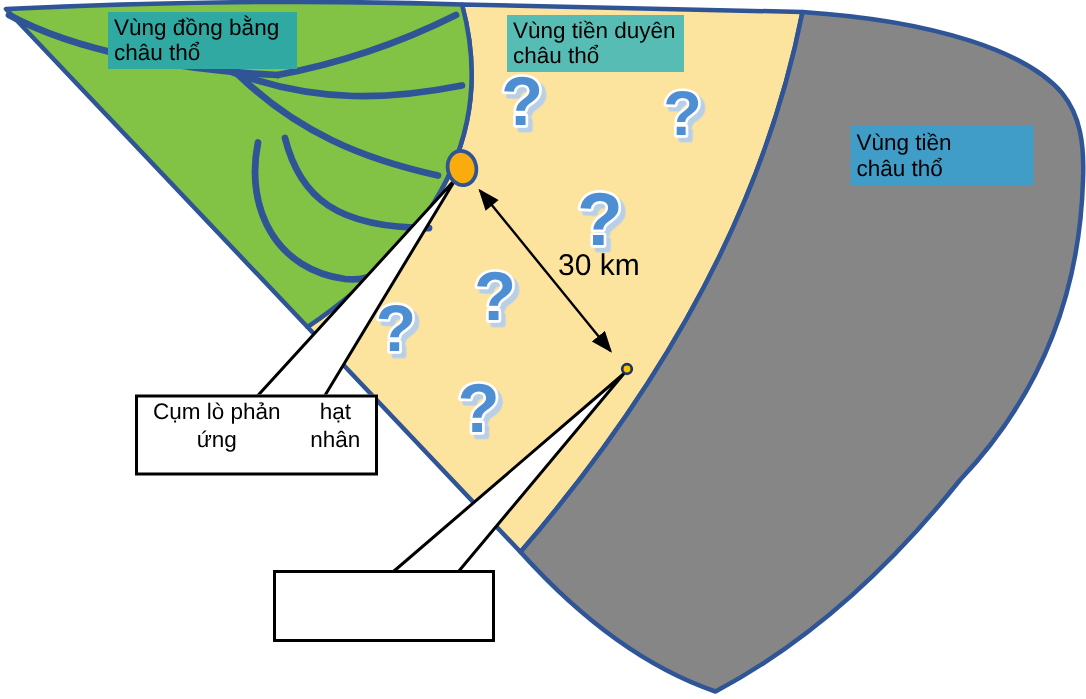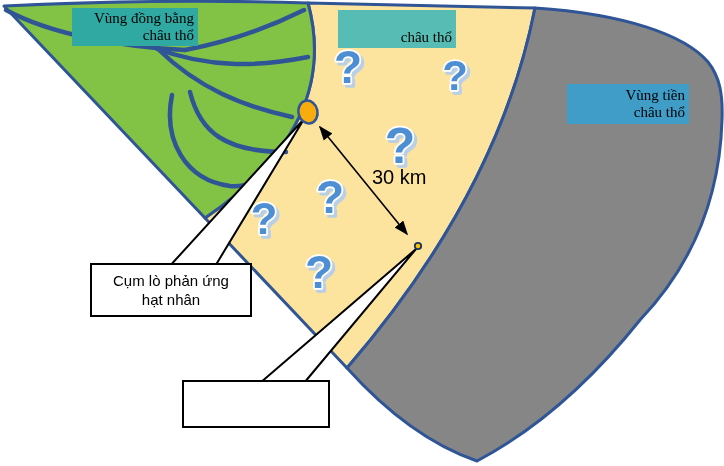--- a/index.html
+++ b/index.html
@@ -6,38 +6,37 @@
   .stage{
     position:relative;
     width:724px;height:466px;
     background:#ffffff;
     font-family:"Liberation Sans", sans-serif;
     overflow:hidden;
   }
   .stage svg{position:absolute;left:0;top:0;}
   .zone-label{
     position:absolute;
-    text-align:right;
+    text-align:left;
     color:#000;
     font-size:15px;
     line-height:17px;
     padding:2px 4px;
-    font-family:Liberation Serif, serif;
   }
   .callout{
     position:absolute;
     background:#ffffff;
     border:2px solid #000000;
     text-align:center;
     color:#000;
     font-size:15px;
     line-height:19px;
     box-sizing:border-box;
     display:flex;
-    flex-direction:column;
+    flex-direction:row;
     justify-content:center;
   }
   .distance-label{
     position:absolute;
     color:#000;
     font-size:20px;
     white-space:nowrap;
   }
   .qmark{
     font-family:"Liberation Sans", sans-serif;
@@ -98,21 +97,21 @@
         <text x="319" y="288" font-size="46" fill="#4E8FD2" stroke="#FFFFFF" stroke-width="3.5" class="qmark">?</text>
       </g>
   </svg>
 
   <div class="zone-label" style="left: 72px; top: 8px; width: 118px; background: rgb(47, 169, 162);">
     <span>Vùng đồng bằng</span><br>
     <span>châu thổ</span>
   </div>
 
   <div class="zone-label" style="left: 338px; top: 10px; width: 110px; background: rgb(87, 189, 180);">
-    <br>
+    <span>Vùng tiền duyên</span><br>
     <span>châu thổ</span>
   </div>
 
   <div class="zone-label" style="left: 567px; top: 40px; width: 114px; padding-top: 3px; padding-bottom: 3px; background: rgb(63, 157, 200); margin-top: 44px;">
     <span>Vùng tiền</span><br>
     <span>châu thổ</span>
   </div>
 
   <div class="distance-label" style="left:372px;top:166px;">30 km</div>
 

